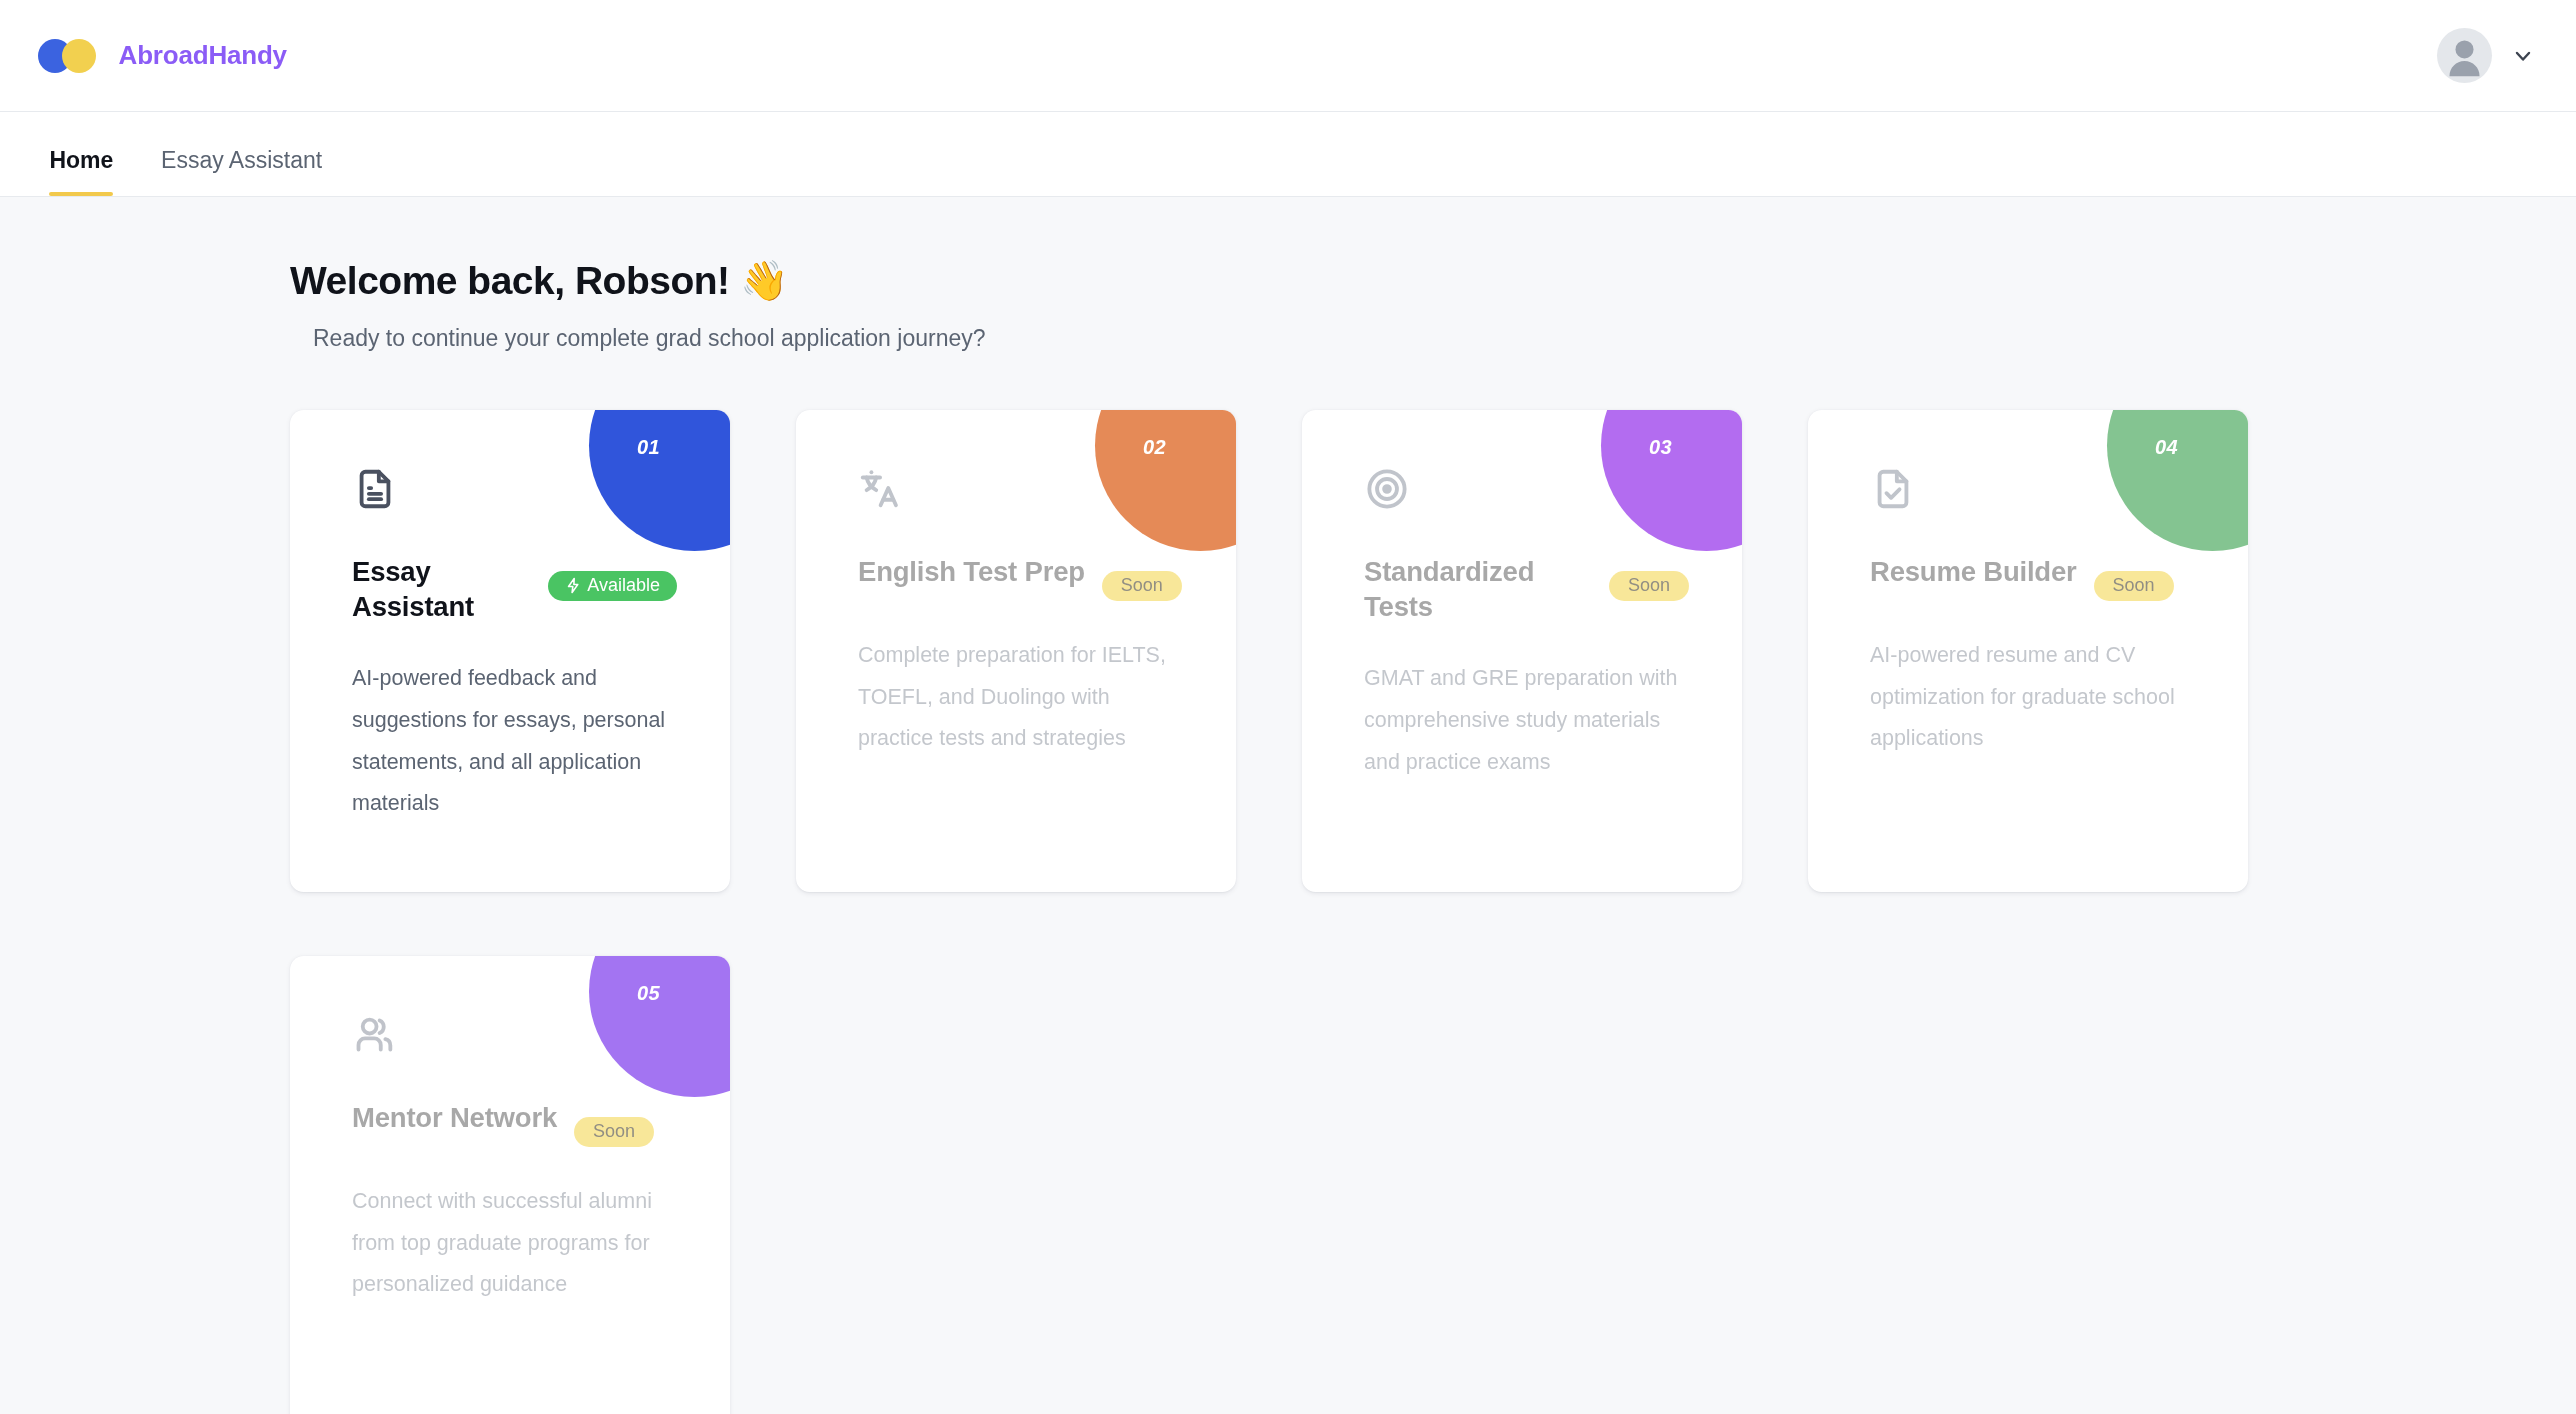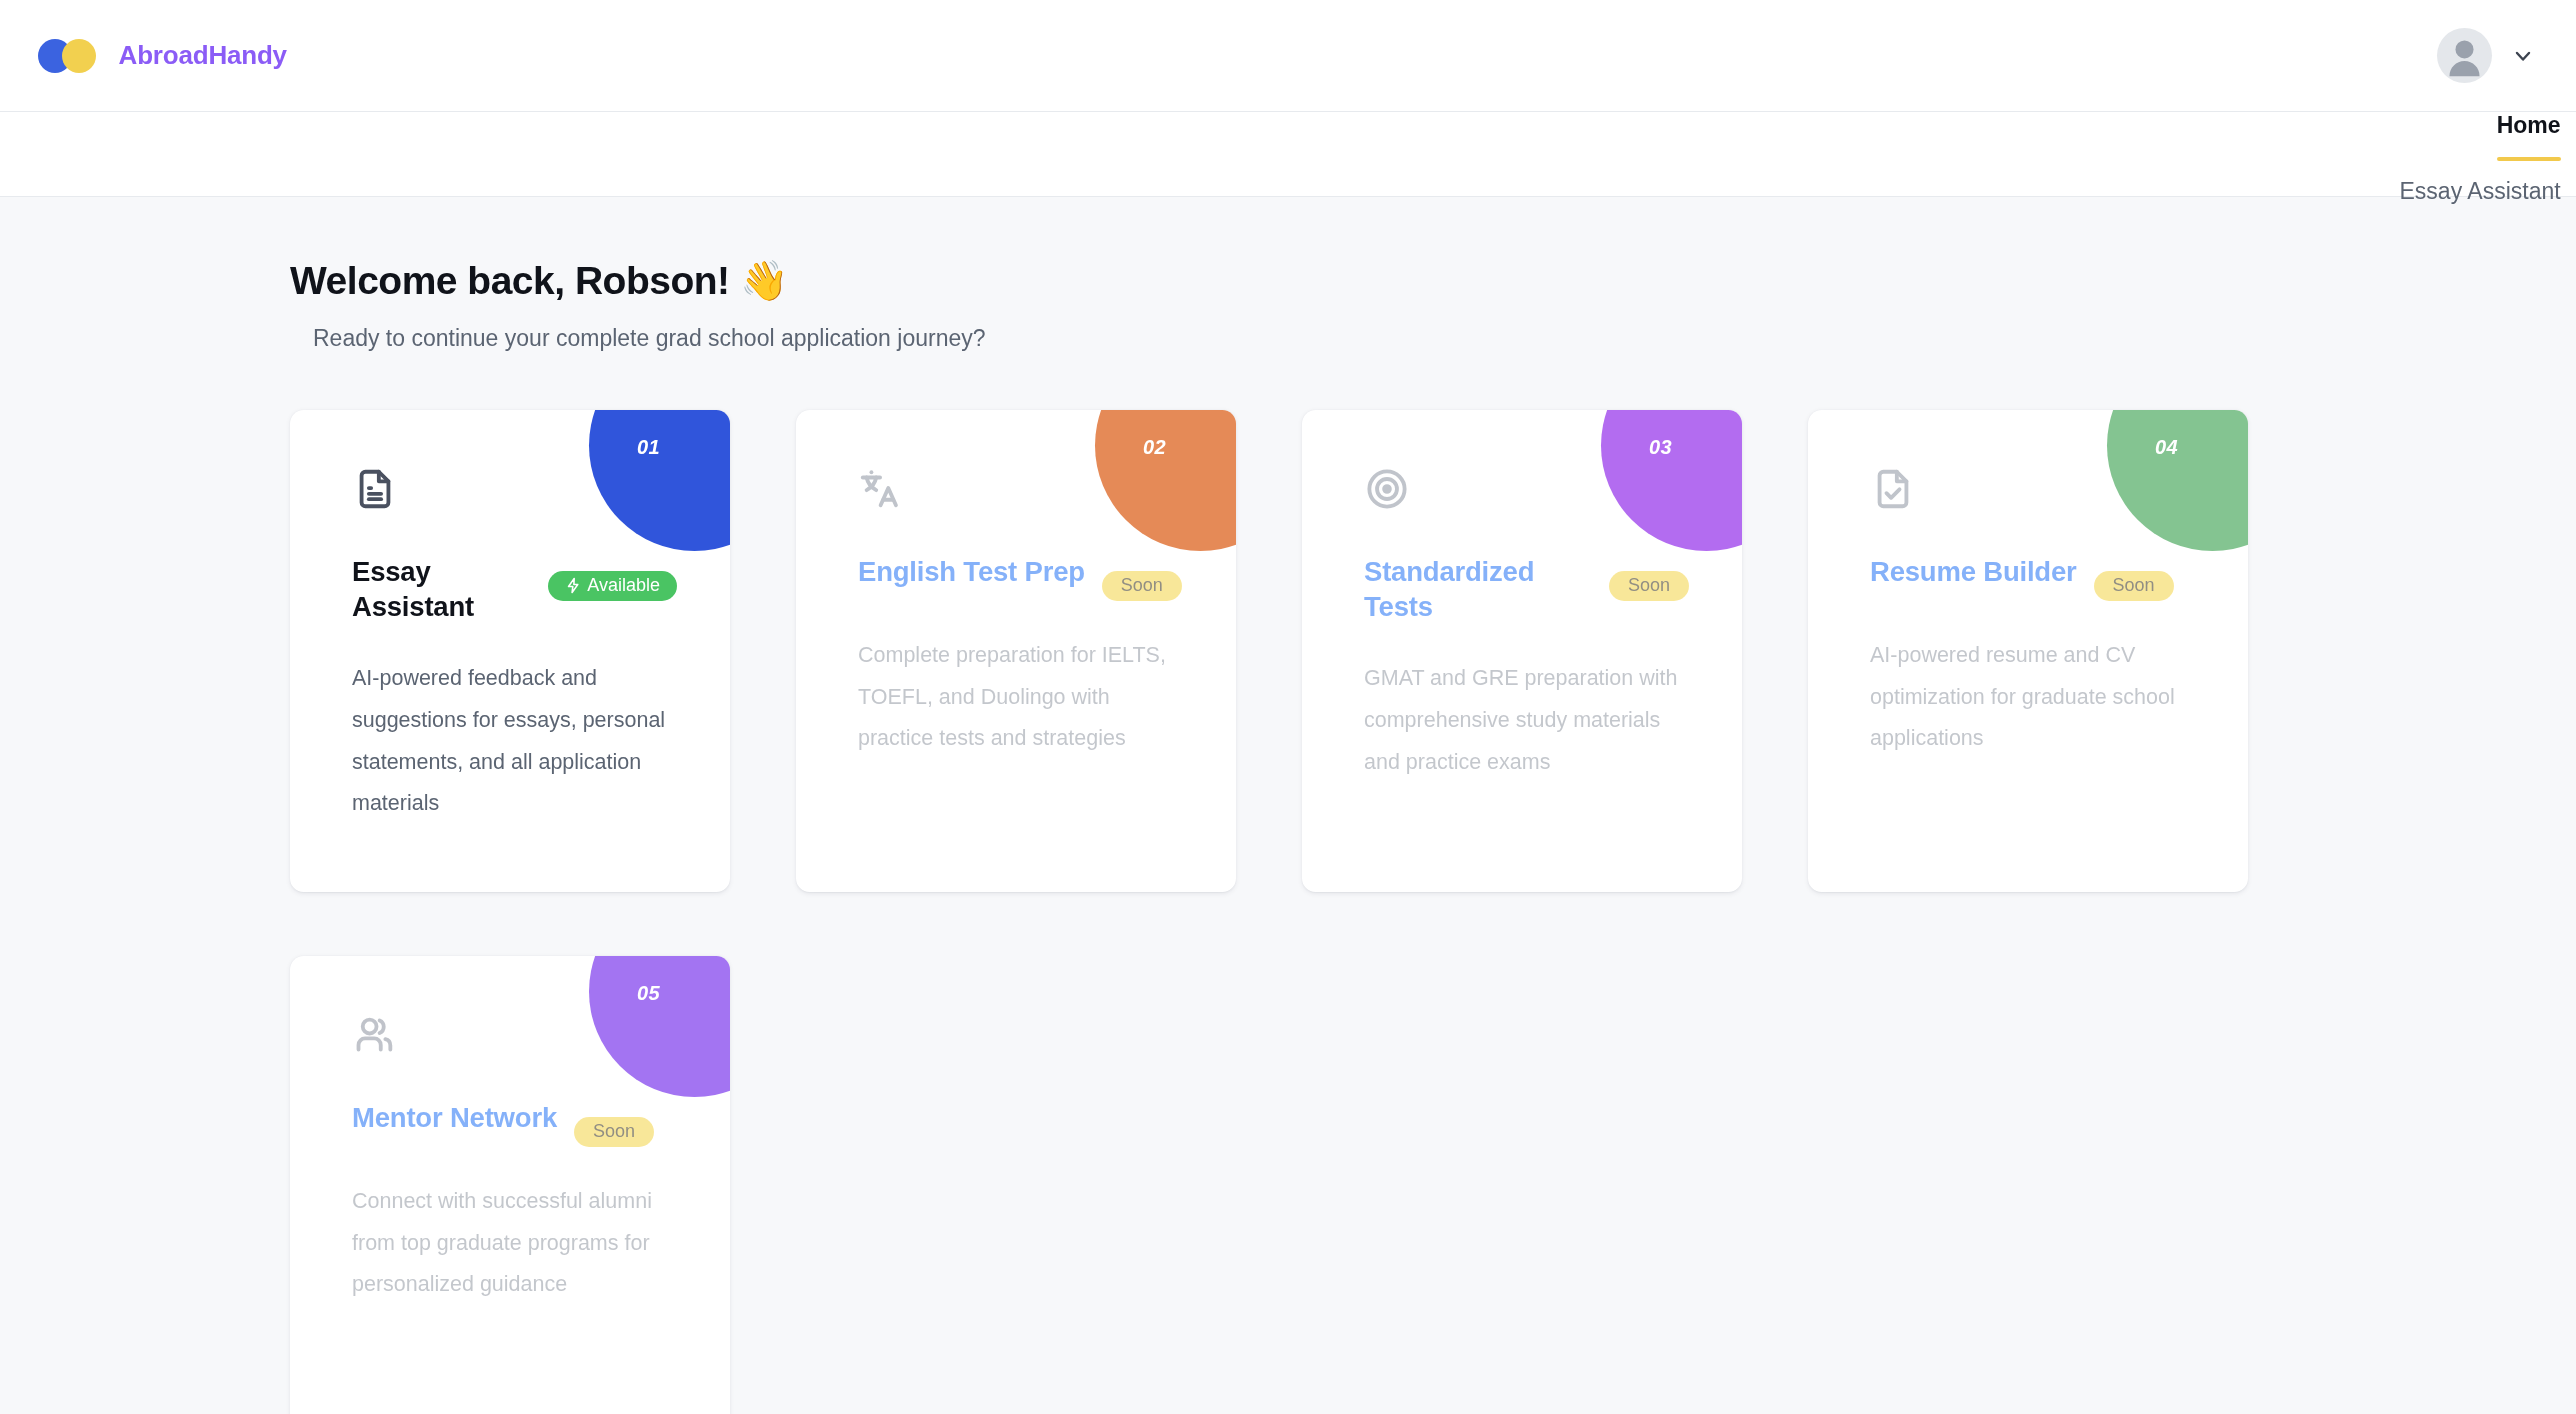--- a/index.html
+++ b/index.html
@@ -69,21 +69,20 @@
   
   .tabbar {
     position: relative;
     height: 85px;
     background: #ffffff;
     border-bottom: 0.9px solid #e7eaee;
     display: flex;
     align-items: flex-end;
     padding-left: 34px;
     gap: 17px;
-    flex-direction: column;
   }
   .tab {
     position: relative;
     font-size: 23px;
     color: #5b6472;
     padding: 0 15.4px 22px 15.4px;
     cursor: pointer;
     white-space: nowrap;
   }
   .tab.active {
@@ -178,21 +177,21 @@
     gap: 17px;
   }
   .card-title {
     font-size: 27.5px;
     font-weight: bold;
     color: #10131a;
     line-height: 1.28;
     max-width: 232px;
     letter-spacing: -0.2px;
   }
-  .card.soon .card-title { color: #3b82f6; }
+  .card.soon .card-title { color: #737373; }
 
   .status-badge {
     flex: none;
     margin-top: 17px;
     display: inline-flex;
     align-items: center;
     gap: 5px;
     height: 30px;
     padding: 0 17px;
     border-radius: 20px;

